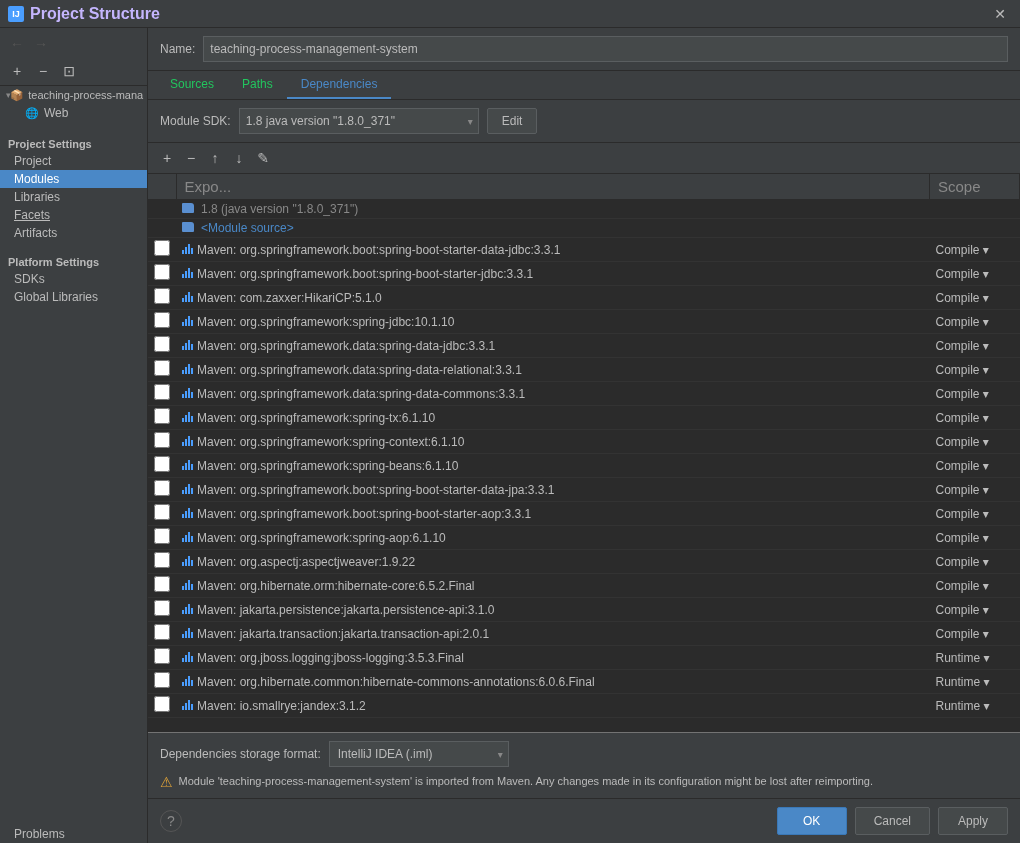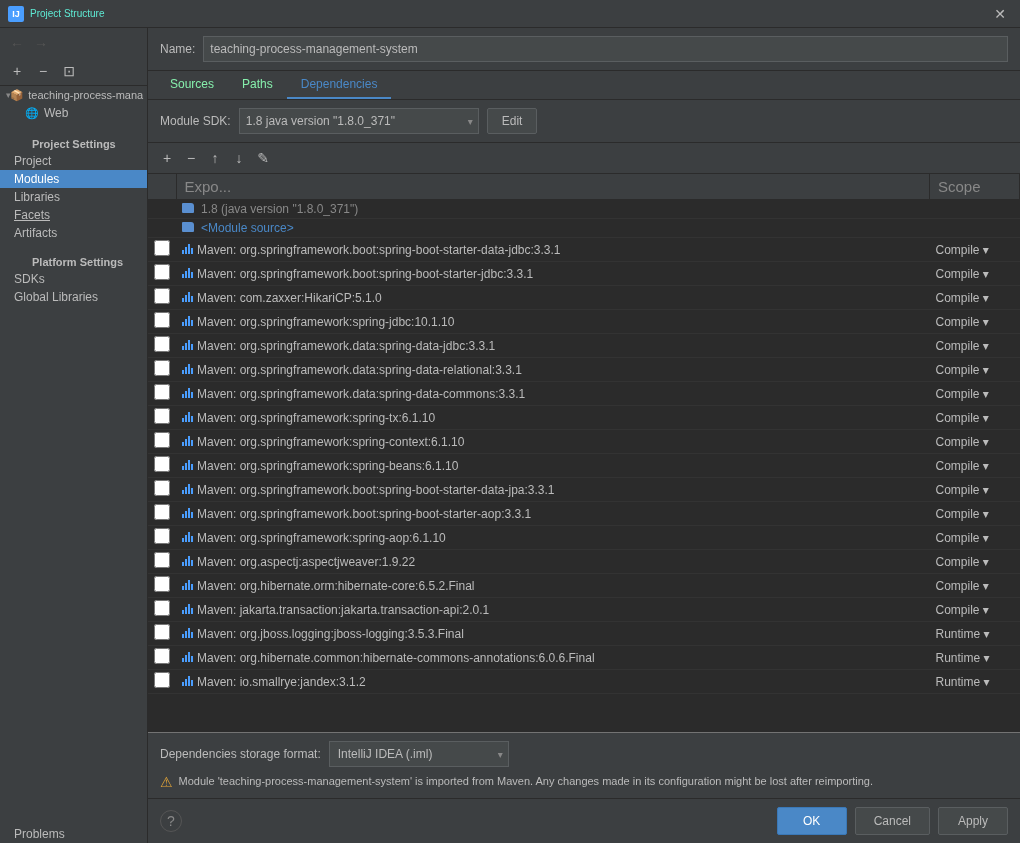--- a/index.html
+++ b/index.html
@@ -31,22 +31,23 @@
       border-radius: 2px;
       display: flex;
       align-items: center;
       justify-content: center;
       font-size: 9px;
       color: white;
       font-weight: bold;
     }
     .titlebar-title {
       flex: 1;
-      font-size: 10px;
-      color: #5eead4;
+      font-size: 16px;
+      color: #c4b5fd;
+      font-weight: bold;
     }
     .titlebar-close {
       cursor: pointer;
       color: #bbbbbb;
       font-size: 14px;
       padding: 2px 6px;
     }
 
     
     .main-container {
@@ -110,21 +111,20 @@
       align-items: center;
       justify-content: center;
       font-size: 11px;
     }
 
     .section-header {
       padding: 6px 8px 2px 8px;
       font-weight: bold;
       font-size: 11px;
       color: #bbbbbb;
-      margin-left: 24px;
     }
 
     
     .content {
       flex: 1;
       display: flex;
       flex-direction: column;
       background: #2b2b2b;
     }
 
@@ -154,21 +154,21 @@
     
     .tabs {
       display: flex;
       background: #3c3f41;
       border-bottom: 1px solid #2b2b2b;
       padding: 0 8px;
     }
     .tab {
       padding: 6px 14px;
       cursor: pointer;
-      color: #86efac;
+      color: #22c55e;
       border-bottom: 2px solid transparent;
       font-size: 12px;
     }
     .tab.active {
       color: #4a88c7;
       border-bottom: 2px solid #4a88c7;
     }
 
     
     .sdk-row {
@@ -755,20 +755,34 @@
             <tr>
               <td><input type="checkbox" class="dep-check" style=""></td>
               <td><span class="dep-icon">
                   <span class="dep-icon-bars">
                     <span></span>
                     <span></span>
                     <span></span>
                     <span></span>
                   </span>
                 </span><span>Maven: org.hibernate.orm:hibernate-core:6.5.2.Final</span></td>
+              <td class="col-scope">
+                <span class="scope-dropdown" style="cursor: pointer;">Compile ▾</span>
+              </td>
+            </tr>
+            <tr>
+              <td><input type="checkbox" class="dep-check" style=""></td>
+              <td><span class="dep-icon">
+                  <span class="dep-icon-bars">
+                    <span></span>
+                    <span></span>
+                    <span></span>
+                    <span></span>
+                  </span>
+                </span><span>Maven: jakarta.persistence:jakarta.persistence-api:3.1.0</span></td>
               <td class="col-scope">
                 <span class="scope-dropdown" style="cursor: pointer;">Compile ▾</span>
               </td>
             </tr>
             <tr>
               <td><input type="checkbox" class="dep-check" style=""></td>
               <td><span class="dep-icon">
                   <span class="dep-icon-bars">
                     <span></span>
                     <span></span>

